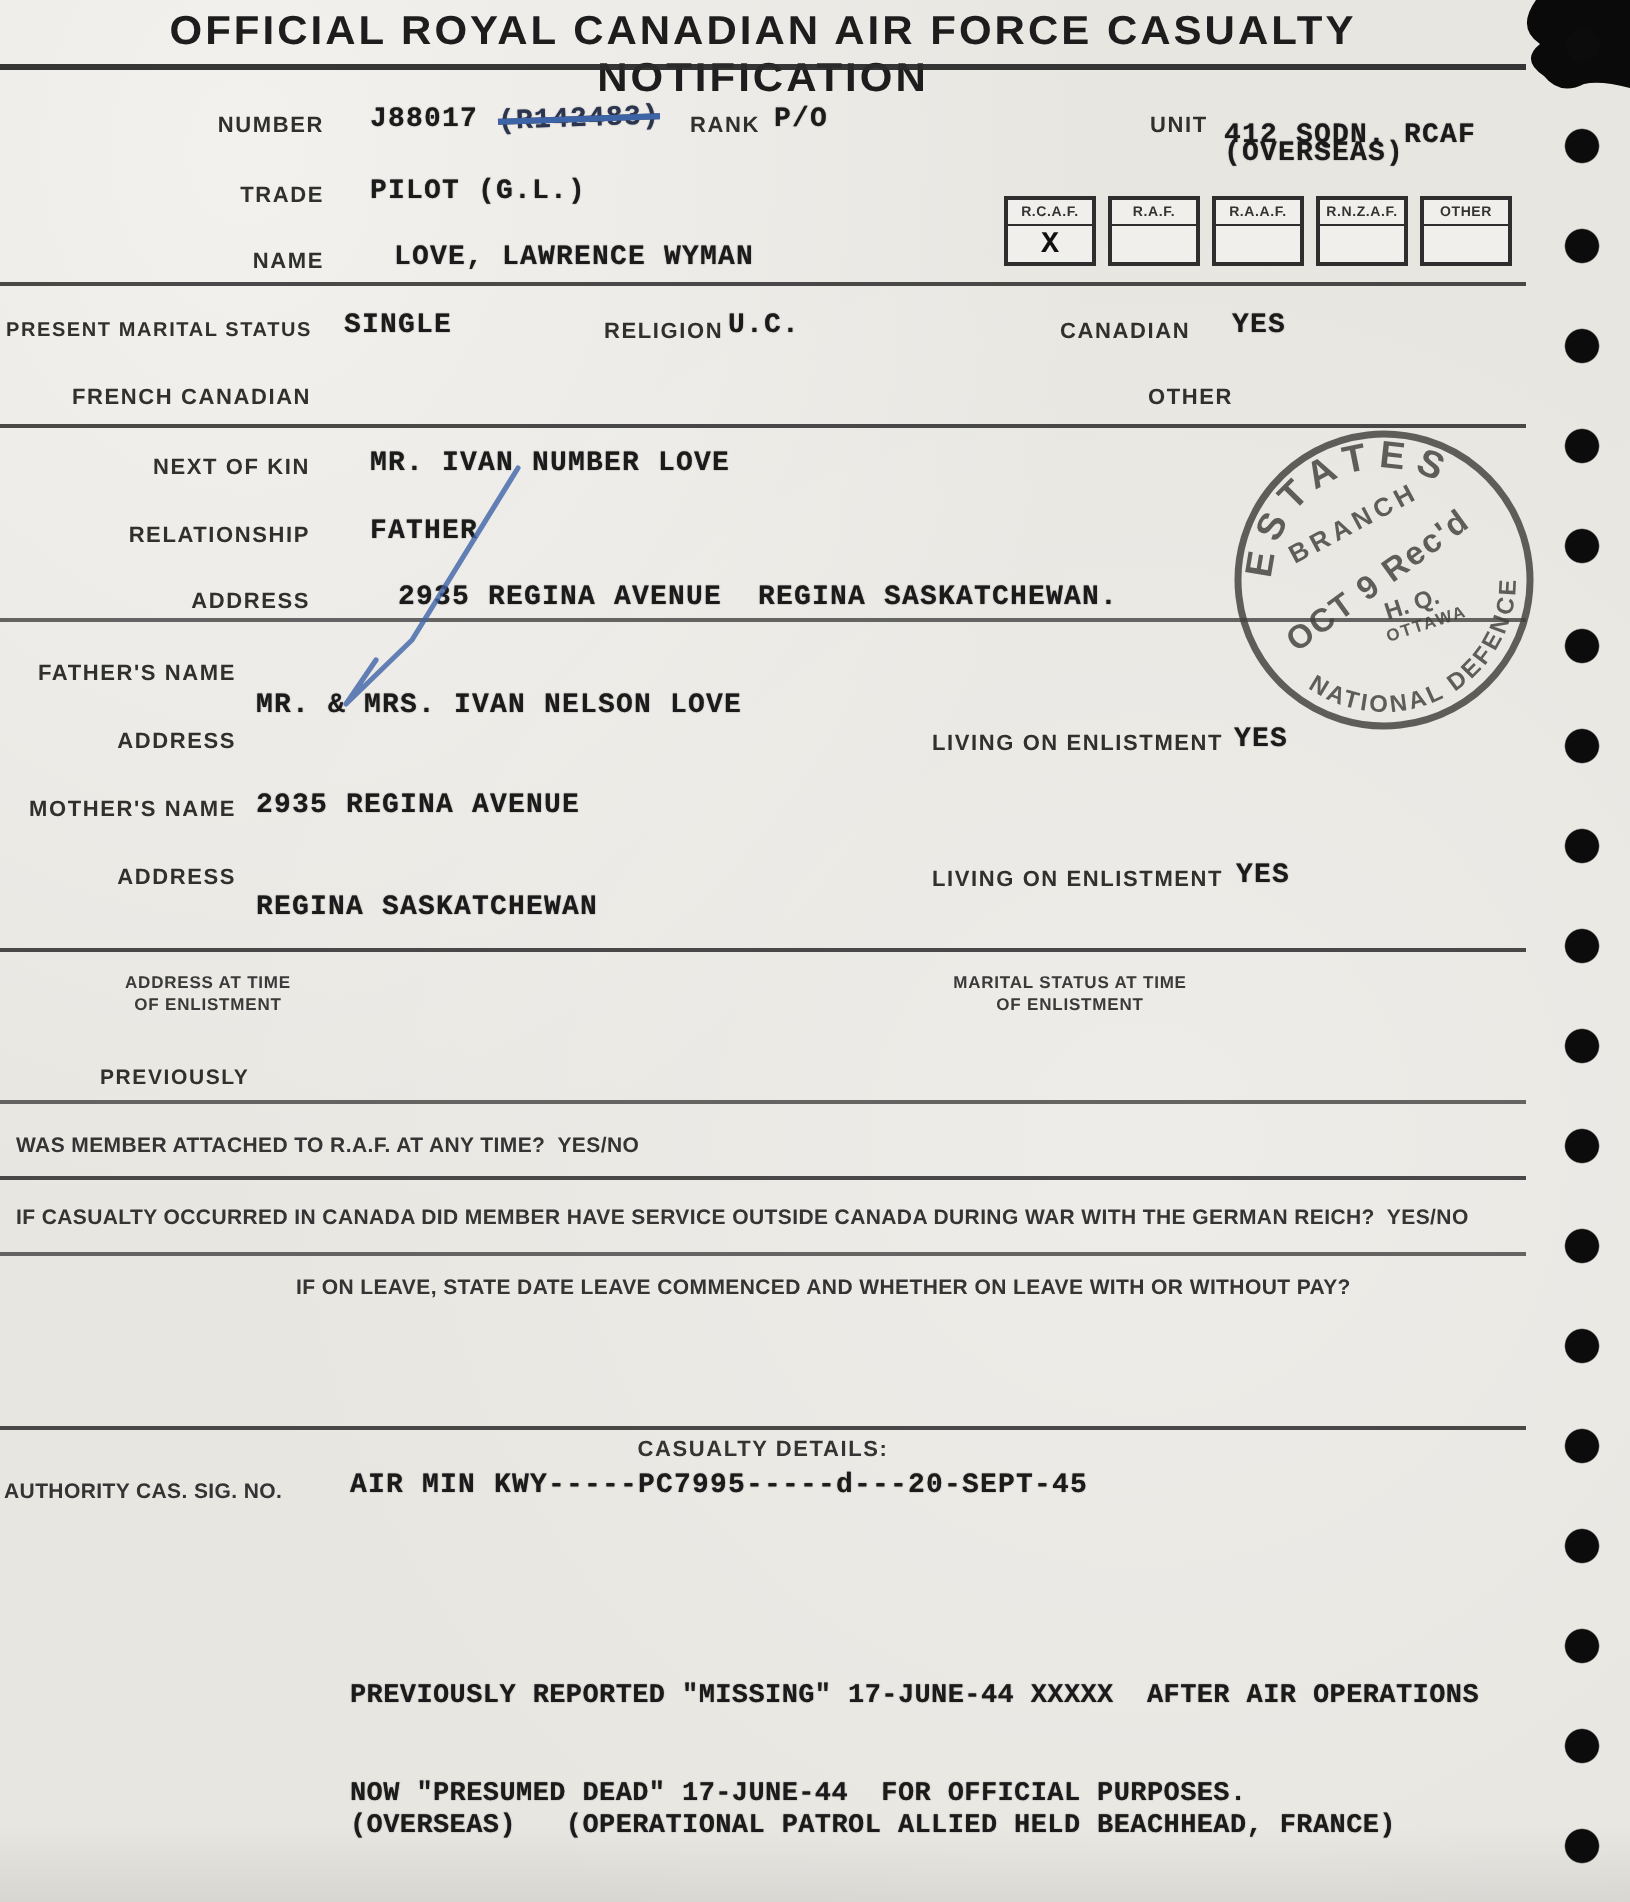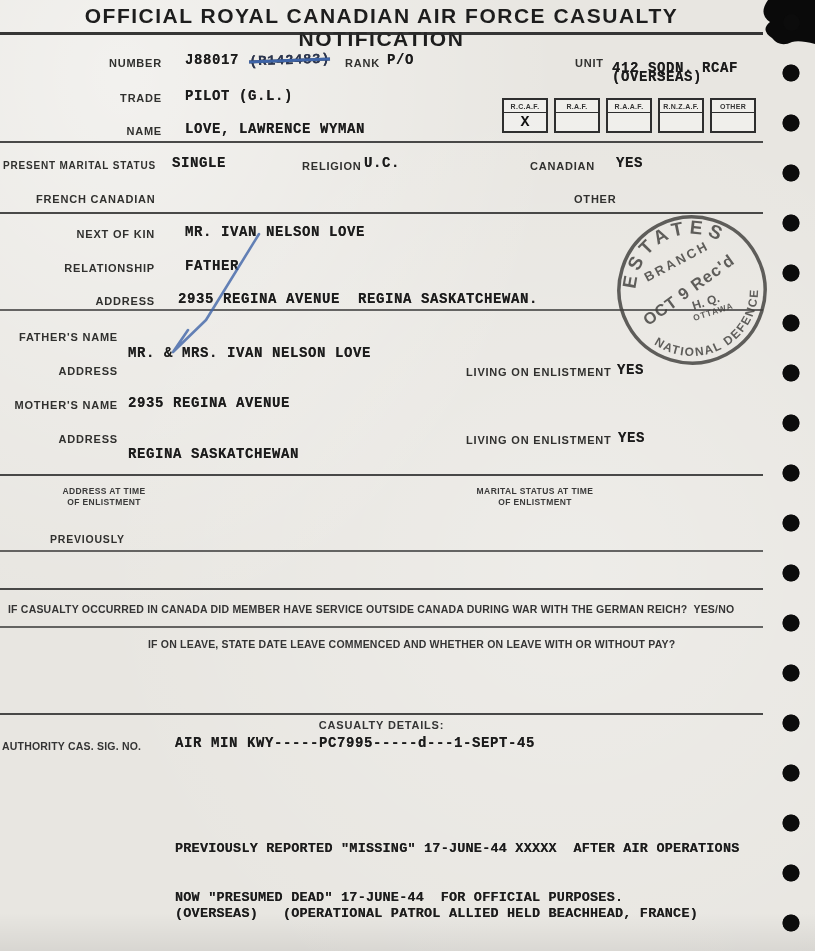--- a/index.html
+++ b/index.html
@@ -66,21 +66,21 @@
   <div class="typed abs" style="left:387px;top:52px">P/O</div>
 
   <div class="lbl abs" style="left:575px;top:57px">UNIT</div>
   <div class="typed abs" style="left:612px;top:60px">412 SQDN. RCAF</div>
   <div class="typed abs" style="left:612px;top:69px">(OVERSEAS)</div>
 
   <div class="lbl lblcol" style="left:57px;top:92px">TRADE</div>
   <div class="typed abs" style="left:185px;top:88px">PILOT (G.L.)</div>
 
   <div class="lbl lblcol" style="left:57px;top:125px">NAME</div>
-  <div class="typed abs" style="left:185px;top:121px">LOVE, LAWRENCE WYMAN</div>
+  <div class="typed abs" style="left:197px;top:121px">LOVE, LAWRENCE WYMAN</div>
 
   <div class="boxrow">
     <div class="sbox">
         <div class="sl">R.C.A.F.</div>
         <div class="sm">X</div>
       </div>
     <div class="sbox">
         <div class="sl">R.A.F.</div>
         <div class="sm"></div>
       </div>
@@ -105,25 +105,25 @@
   <div class="lbl abs" style="left:302px;top:160px">RELIGION</div>
   <div class="typed abs" style="left:364px;top:155px">U.C.</div>
   <div class="lbl abs" style="left:530px;top:160px">CANADIAN</div>
   <div class="typed abs" style="left:616px;top:155px">YES</div>
   <div class="lbl abs" style="left:36px;top:193px">FRENCH CANADIAN</div>
   <div class="lbl abs" style="left:574px;top:193px">OTHER</div>
 
   <div class="rule" style="top:212px"></div>
 
   <div class="lbl lblcol" style="left:50px;top:228px">NEXT OF KIN</div>
-  <div class="typed abs" style="left:185px;top:224px">MR. IVAN NELSON LOVE</div>
+  <div class="typed abs" style="left:185px;top:224px">MR. IVAN NUMBER LOVE</div>
   <div class="lbl lblcol" style="left:50px;top:262px">RELATIONSHIP</div>
   <div class="typed abs" style="left:185px;top:258px">FATHER</div>
   <div class="lbl lblcol" style="left:50px;top:295px">ADDRESS</div>
-  <div class="typed abs" style="left:178px;top:291px">2935 REGINA AVENUE  REGINA SASKATCHEWAN.</div>
+  <div class="typed abs" style="left:199px;top:291px">2935 REGINA AVENUE  REGINA SASKATCHEWAN.</div>
 
   <div class="rule thin" style="top:309px"></div>
 
   <div class="lbl lblcol" style="left:13px;top:331px">FATHER'S NAME</div>
   <div class="typed abs" style="left:128px;top:345px">MR. &amp; MRS. IVAN NELSON LOVE</div>
   <div class="lbl lblcol" style="left:13px;top:365px">ADDRESS</div>
   <div class="lbl abs" style="left:466px;top:366px">LIVING ON ENLISTMENT</div>
   <div class="typed abs" style="left:617px;top:362px">YES</div>
 
   <div class="lbl lblcol" style="left:13px;top:399px">MOTHER'S NAME</div>
@@ -140,30 +140,31 @@
     <div>OF ENLISTMENT</div>
   </div>
   <div class="sml abs" style="left:455px;top:486px;width:160px">
     <div>MARITAL STATUS AT TIME</div>
     <div>OF ENLISTMENT</div>
   </div>
   <div class="lbl abs" style="left:50px;top:533px;font-size:10.5px">PREVIOUSLY</div>
 
   <div class="rule thin" style="top:550px"></div>
 
+  <div class="q abs" style="left:8px;top:567px">WAS MEMBER ATTACHED TO R.A.F. AT ANY TIME?  YES/NO</div>
   <div class="rule" style="top:588px"></div>
   <div class="q abs" style="left:8px;top:603px">IF CASUALTY OCCURRED IN CANADA DID MEMBER HAVE SERVICE OUTSIDE CANADA DURING WAR WITH THE GERMAN REICH?  YES/NO</div>
   <div class="rule thin" style="top:626px"></div>
   <div class="q abs" style="left:148px;top:638px">IF ON LEAVE, STATE DATE LEAVE COMMENCED AND WHETHER ON LEAVE WITH OR WITHOUT PAY?</div>
 
   <div class="rule" style="top:713px"></div>
 
   <div class="q abs" style="left:0;top:719px;width:763px;text-align:center;font-size:11px;letter-spacing:.8px">CASUALTY DETAILS:</div>
   <div class="q abs" style="left:2px;top:740px">AUTHORITY CAS. SIG. NO.</div>
-  <div class="typed abs" style="left:175px;top:735px">AIR MIN KWY-----PC7995-----d---1-SEPT-45</div>
+  <div class="typed abs" style="left:175px;top:735px">AIR MIN KWY-----PC7995-----d---20-SEPT-45</div>
 
   <div class="typed small para abs" style="left:175px;top:795px;width:585px">
     <div>PREVIOUSLY REPORTED "MISSING" 17-JUNE-44 XXXXX  AFTER AIR OPERATIONS</div>
     <div>(OVERSEAS)   (OPERATIONAL PATROL ALLIED HELD BEACHHEAD, FRANCE)</div>
     
     
   </div>
   <div class="typed small abs" style="left:175px;top:890px">NOW "PRESUMED DEAD" 17-JUNE-44  FOR OFFICIAL PURPOSES.</div>
 
   <svg class="stamp" viewBox="0 0 184 184">

